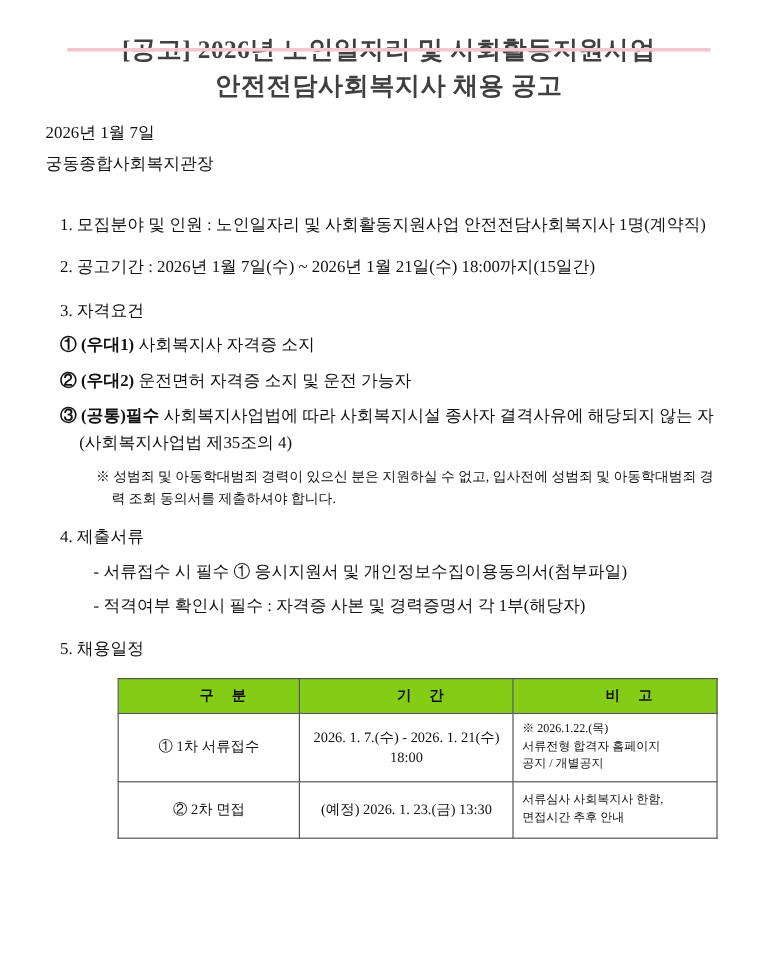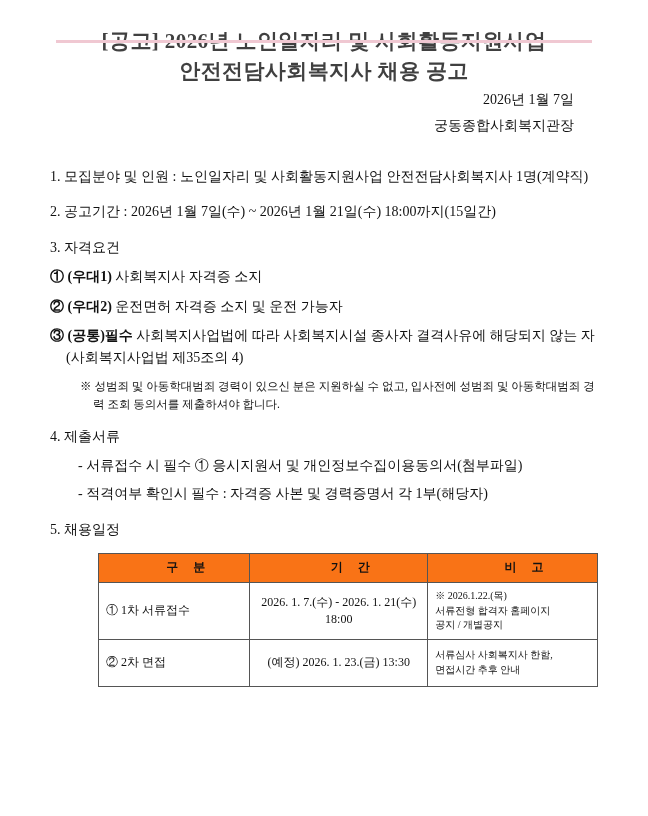--- a/index.html
+++ b/index.html
@@ -46,21 +46,21 @@
     margin-top: 24px;
     font-size: 14.5px;
     font-weight: bold;
     line-height: 1.85;
     text-align: justify;
     padding: 0 8px 0 12px;
     letter-spacing: -0.1px;
   }
   .intro .indent { display: inline-block; width: 22px; }
   .date-block {
-    text-align: right;
+    margin-top: 12px;
     padding-right: 36px;
     font-size: 14px;
     line-height: 1.9;
   }
   .sections {
     margin-top: 26px;
     padding: 0 10px 0 12px;
     font-size: 14px;
     line-height: 1.6;
   }
@@ -95,35 +95,35 @@
     text-indent: -12px;
     padding-left: 12px;
   }
   table.schedule {
     margin: 12px 0 0 48px;
     border-collapse: collapse;
     width: 500px;
     font-size: 12px;
   }
   table.schedule th {
-    background: #f97316;
+    background: #84cc16;
     border: 1px solid #555;
     height: 26px;
     font-weight: bold;
     letter-spacing: 6px;
     text-indent: 6px;
     padding-left: 24px;
   }
   table.schedule td {
     border: 1px solid #555;
     padding: 5px 7px;
     vertical-align: middle;
     line-height: 1.45;
   }
-  td.c-div { width: 150px; }
+  td.c-div { width: 150px; text-align: center; }
   td.c-per { width: 180px; text-align: center; }
   td.c-rem { width: 170px; font-size: 10px; }
   .rem-star { display: block; }
   .cell-sub { display: block; }
   .r1 td { height: 46px; }
   .r2 td { height: 36px; }
 </style>
 </head>
 <body>
 

